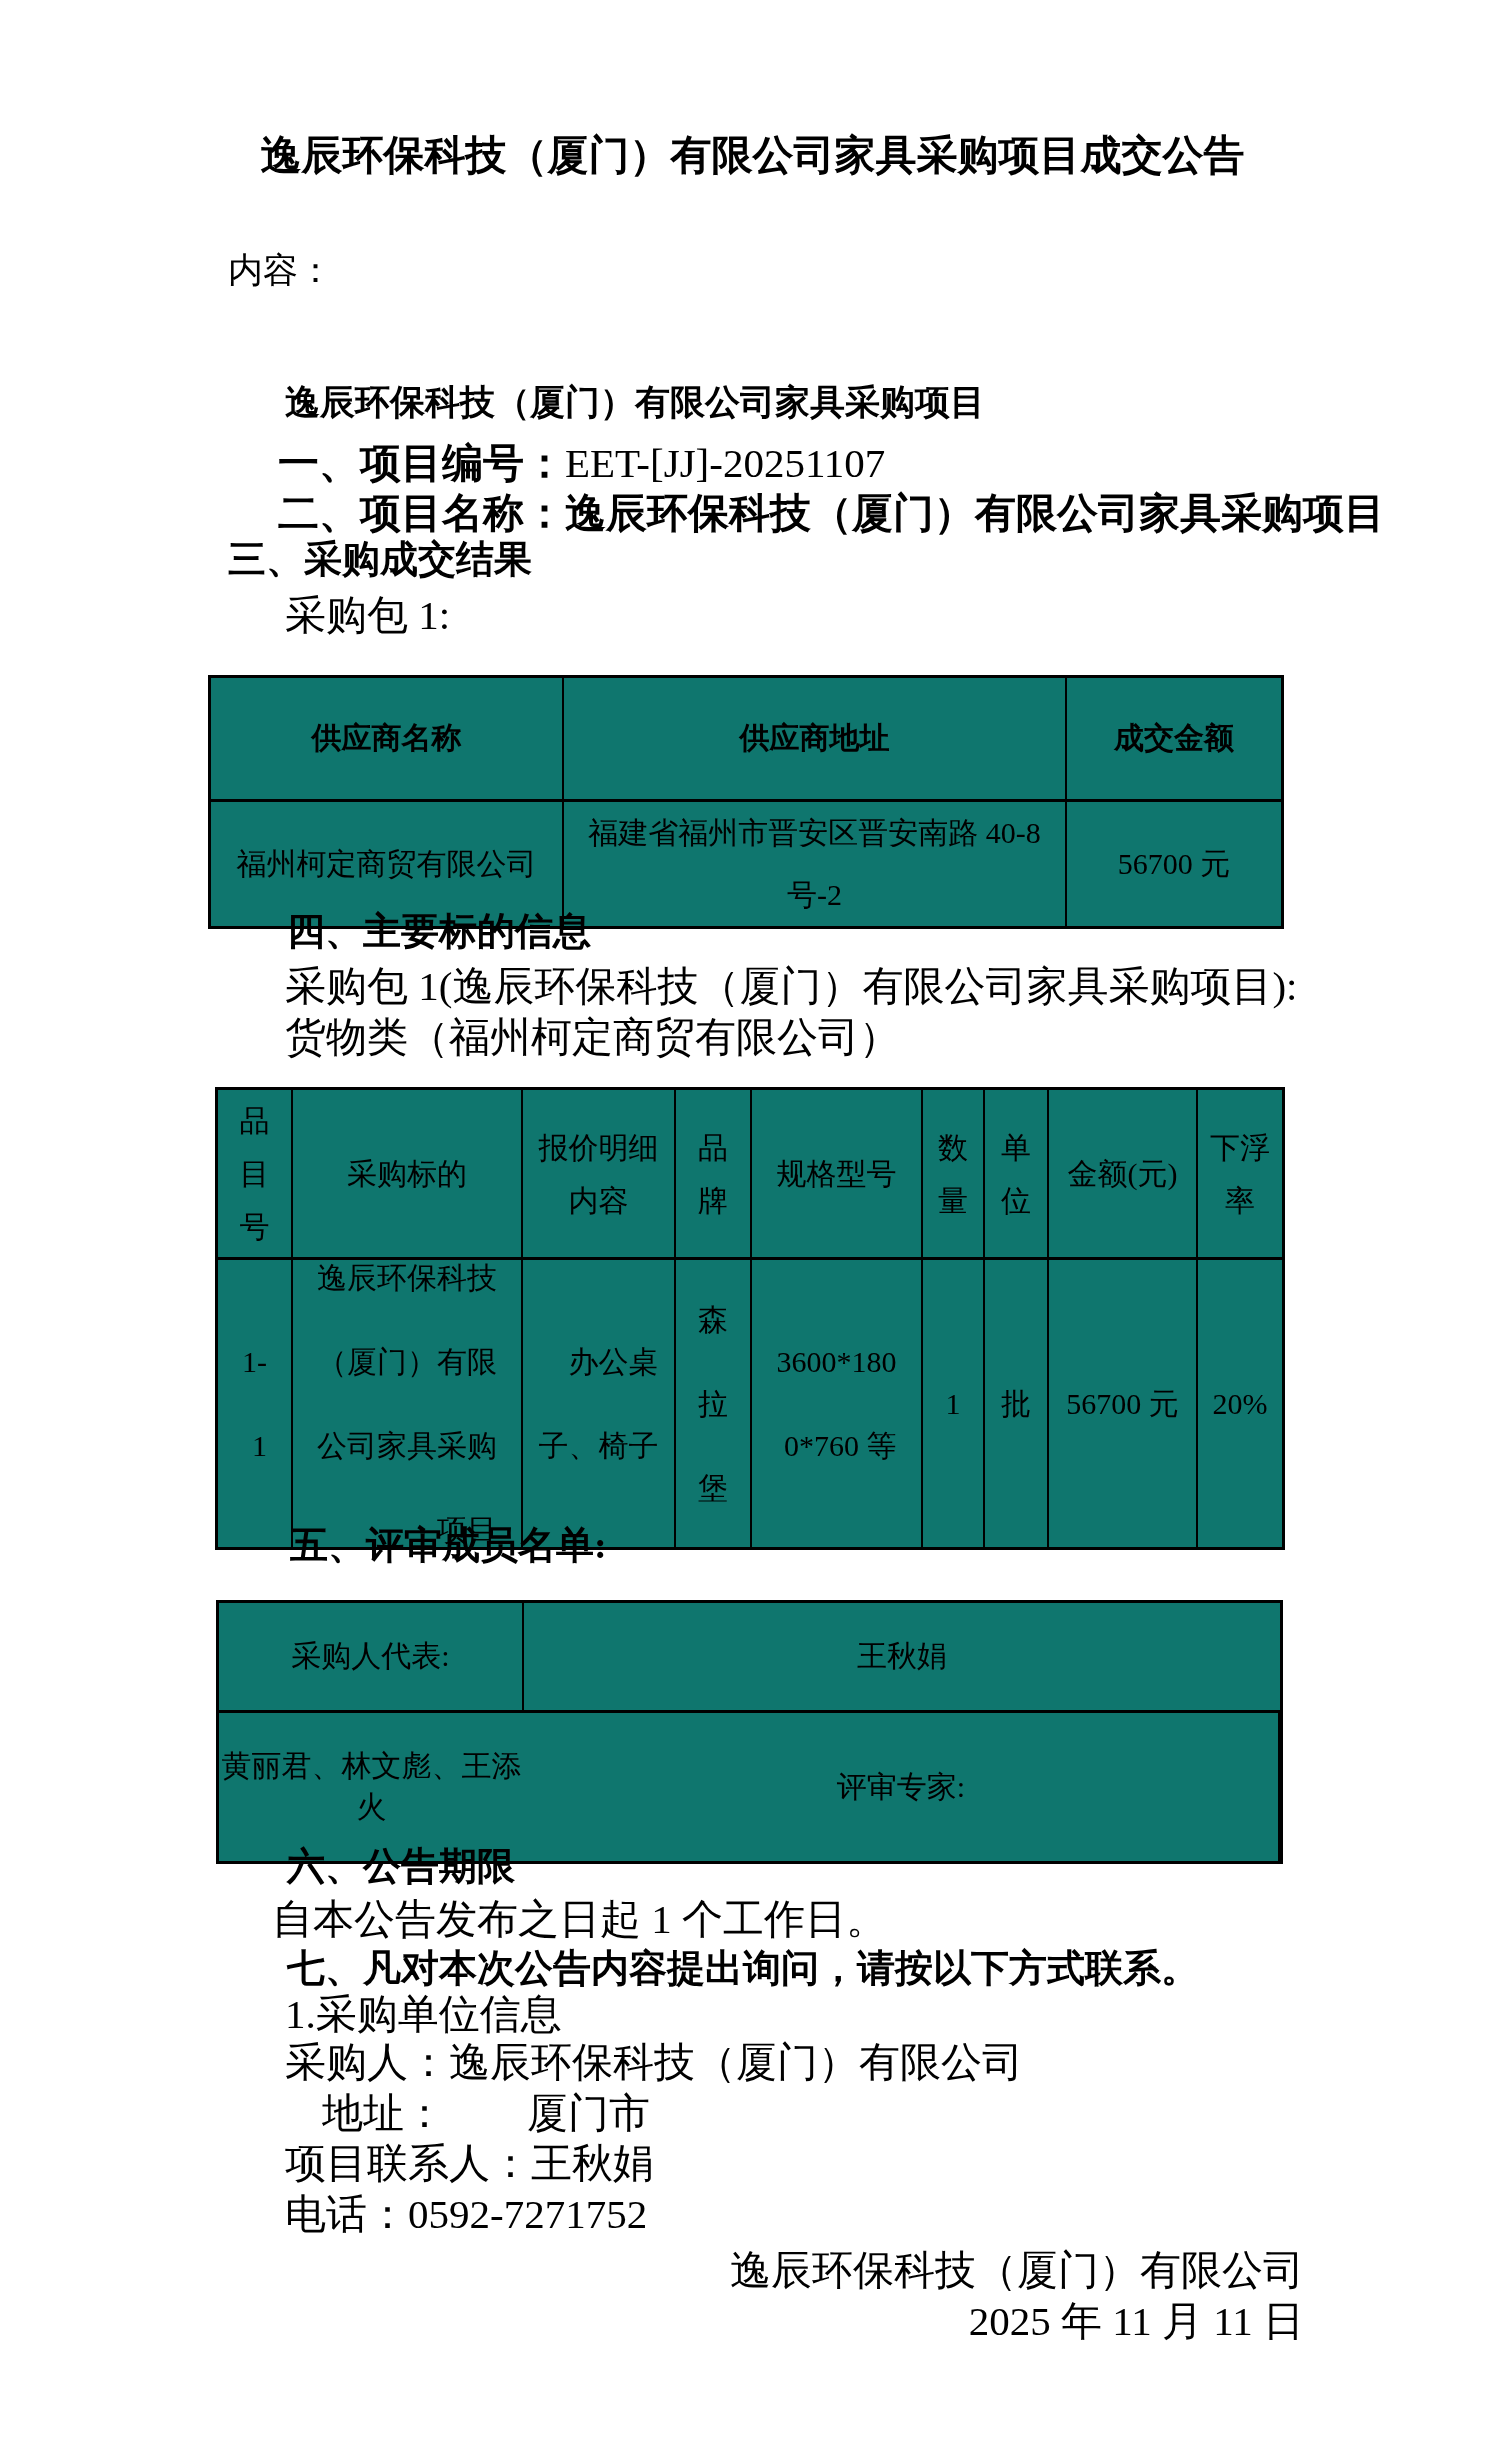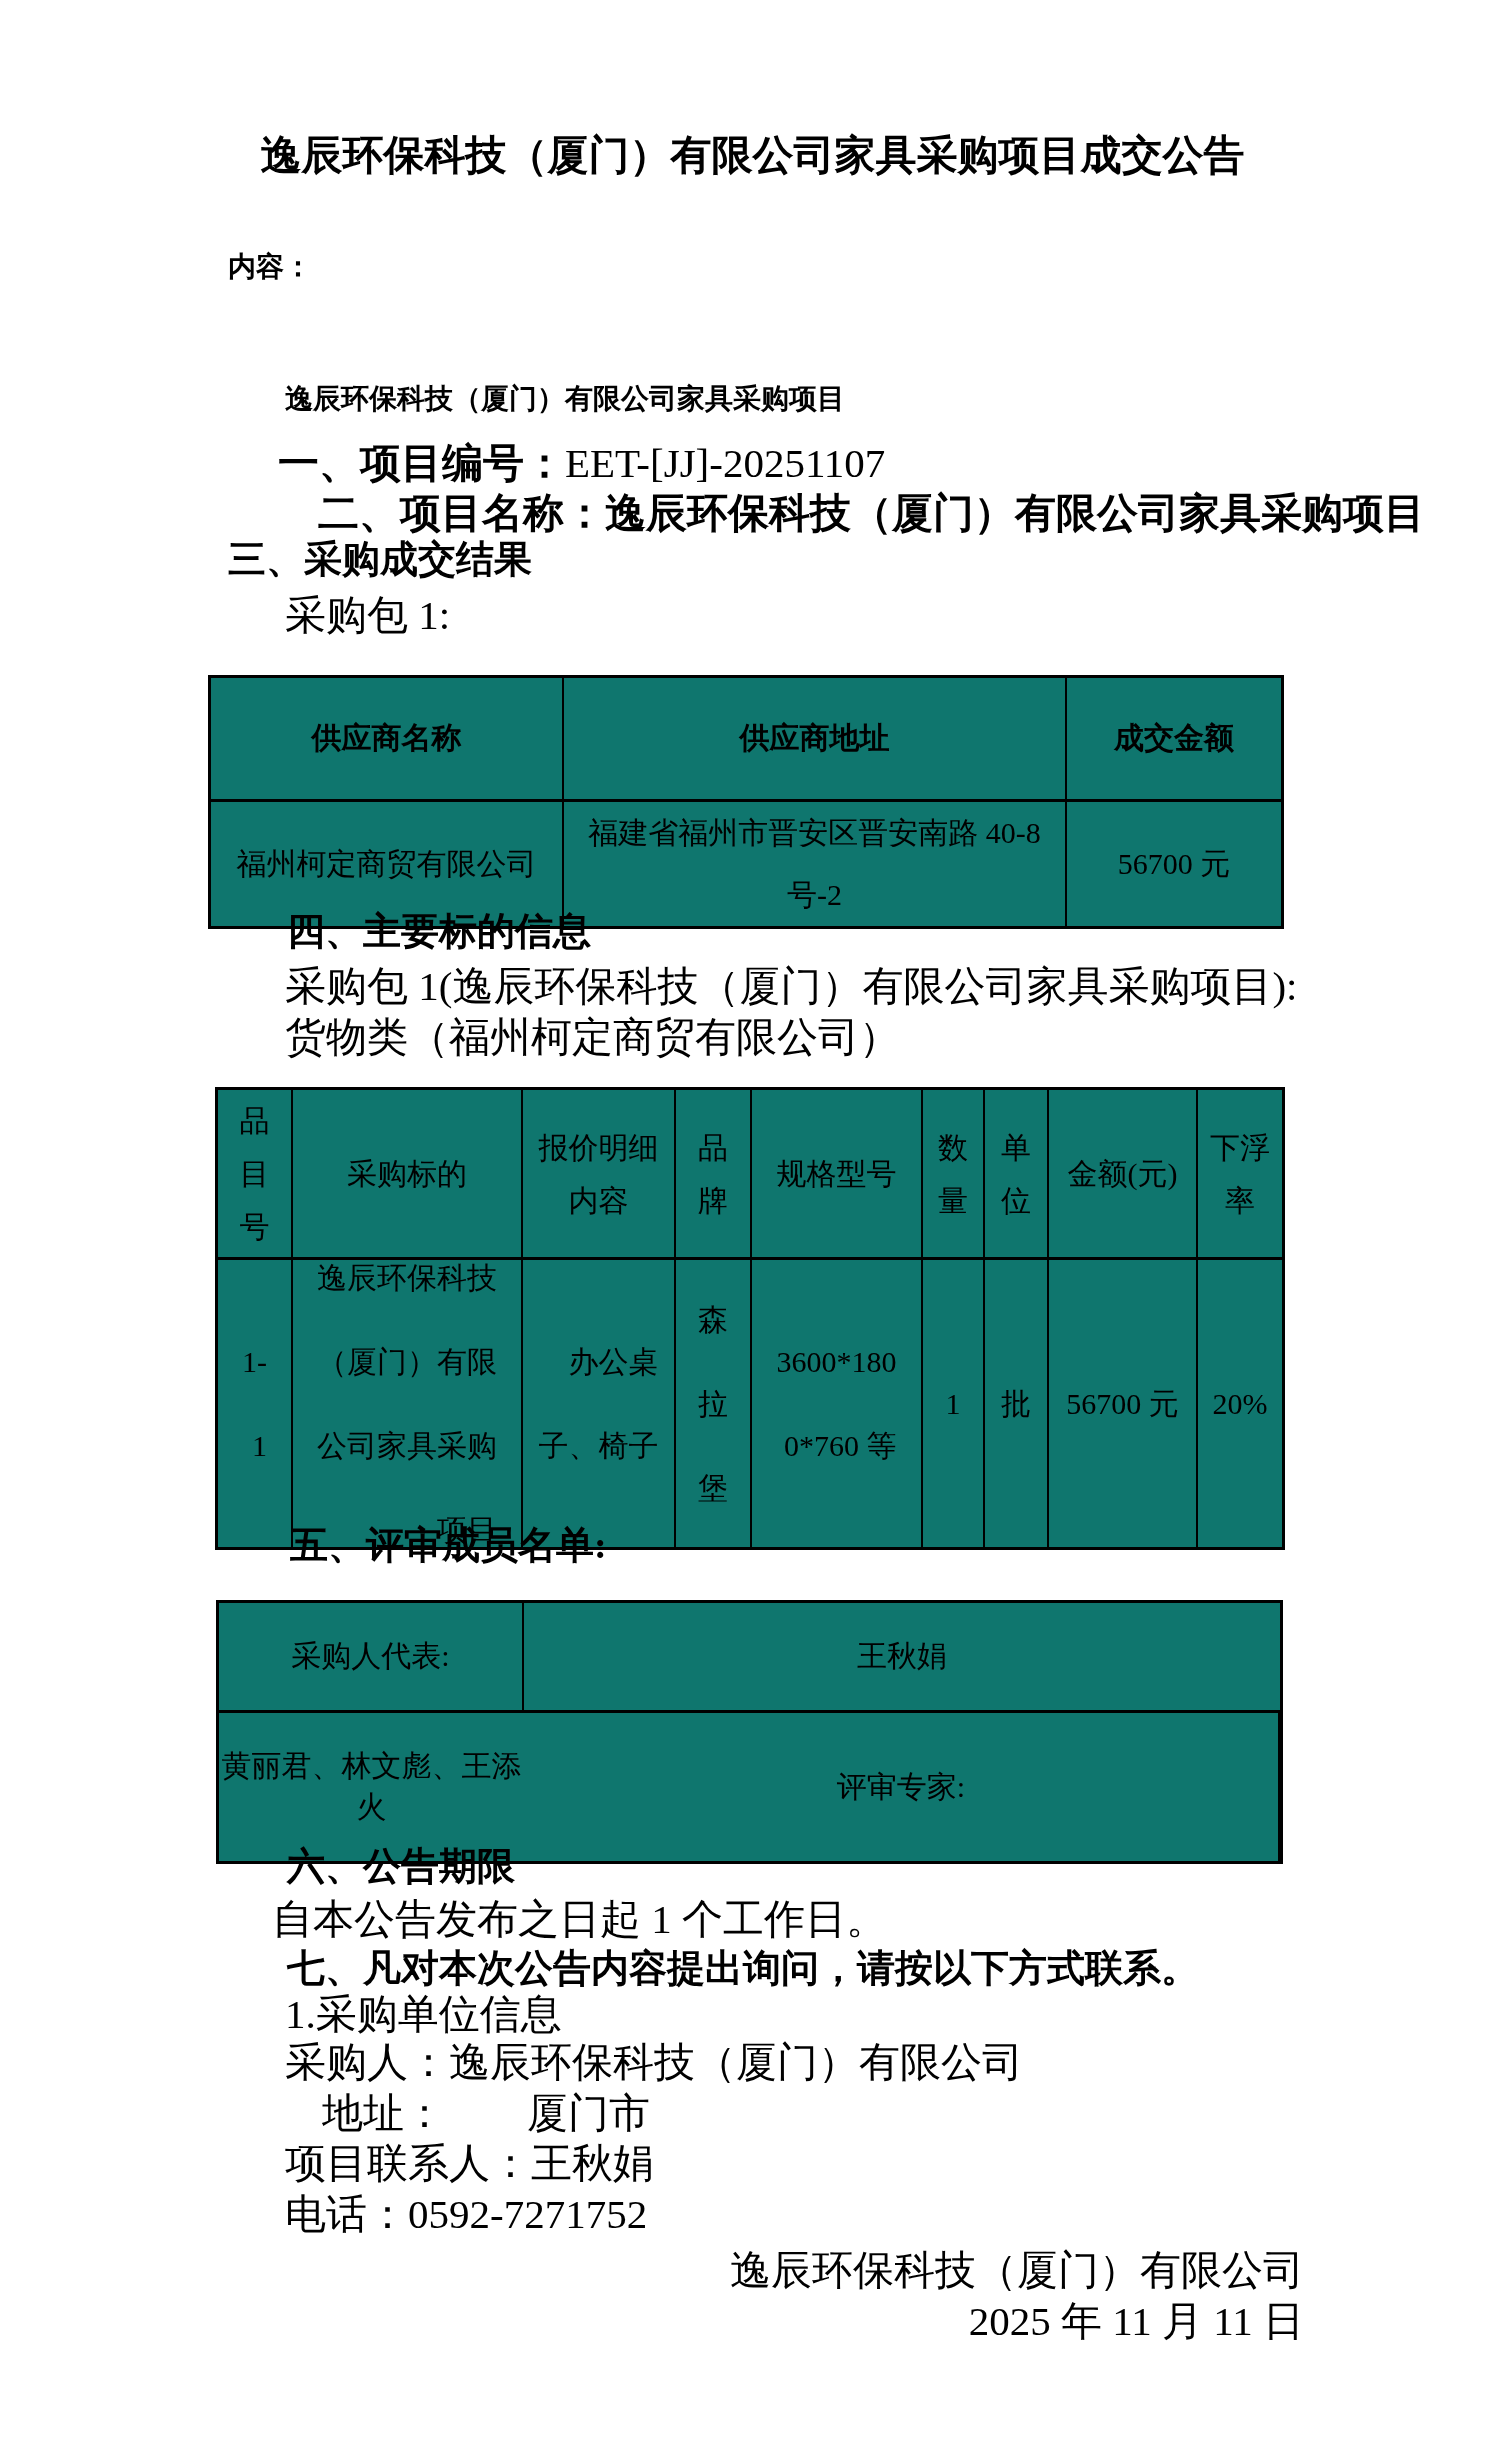--- a/index.html
+++ b/index.html
@@ -8,21 +8,21 @@
     width:1505px;height:2462px;
     background:#ffffff;
     color:#000;
     font-family:"Liberation Serif","DejaVu Serif",serif;
     overflow:hidden;
   }
   .abs{position:absolute;}
   .b{font-weight:bold;}
   .t32{font-size:41px;line-height:1.25;}
   .t33{font-size:38px;line-height:1.25;}
-  .t37{font-size:28px;line-height:1.25;font-weight:bold;}
+  .t37{font-size:35px;line-height:1.25;}
   .title{
     left:0;top:131px;width:1505px;
     text-align:center;font-size:41px;font-weight:bold;line-height:1.2;
   }
   .preline{white-space:pre-line;}
   
   .doctable{position:absolute;border:3.8px solid #000;background:#0f766e;box-sizing:content-box;margin-top:44px;}
   .doctable .cell{
     display:flex;align-items:center;justify-content:center;
     text-align:center;box-sizing:border-box;font-size:30px;
@@ -50,21 +50,21 @@
 <div class="page">
 
   <div class="abs title">逸辰环保科技（厦门）有限公司家具采购项目成交公告</div>
 
   <div class="abs t37" style="left:228px;top:249px;">内容：</div>
 
   <div class="abs t37 b" style="left:285px;top:381px;">逸辰环保科技（厦门）有限公司家具采购项目</div>
 
   <div class="abs t32" style="left:278px;top:438px;"><span class="b">一、项目编号：</span><span>EET-[JJ]-20251107</span></div>
 
-  <div class="abs t32 b" style="left:278px;top:488px;margin-left:40px;"><span>二、项目名称：</span><span>逸辰环保科技（厦门）有限公司家具采购项目</span></div>
+  <div class="abs t32 b" style="left:278px;top:488px;"><span>二、项目名称：</span><span>逸辰环保科技（厦门）有限公司家具采购项目</span></div>
 
   <div class="abs t33 b" style="left:228px;top:536px;">三、采购成交结果</div>
 
   <div class="abs t32" style="left:285px;top:590px;">采购包 1:</div>
 
   <div class="doctable table1">
     <div class="grid">
       <div class="cell head vr hb">供应商名称</div>
       <div class="cell head vr hb">供应商地址</div>
       <div class="cell head hb">成交金额</div>

